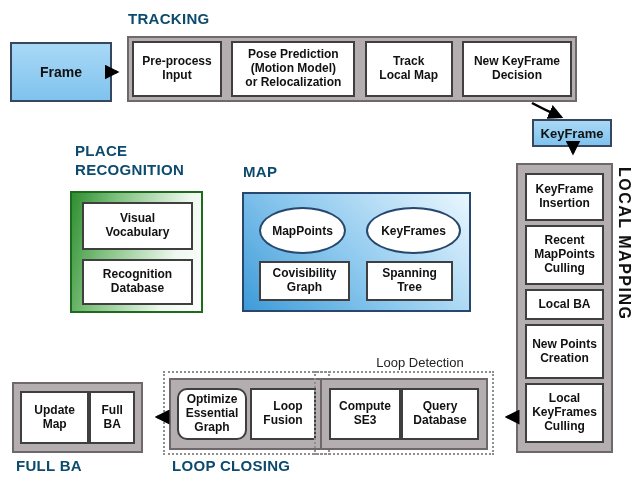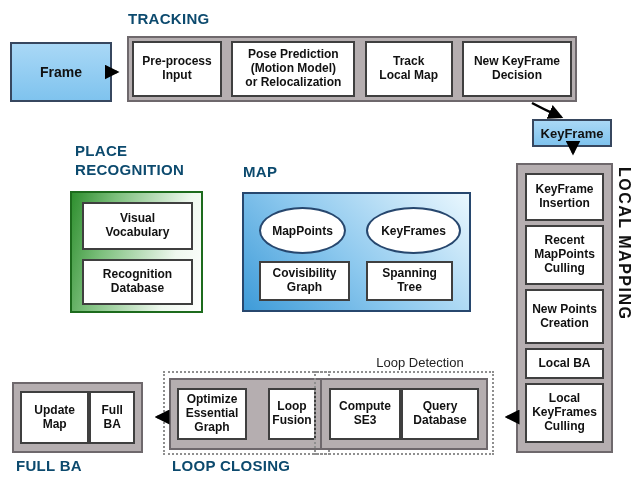--- a/index.html
+++ b/index.html
@@ -90,43 +90,43 @@
     <div class="wbox abs" style="left:122px; top:67px; width:87px; height:40px;">Spanning
 Tree</div>
   </div>
 
   <div class="gray abs col" style="left:516px; top:163px; width:97px; height:290px; padding:8px 7px;">
     <div class="wbox" style="height:48px;">KeyFrame
 Insertion</div>
     <div class="wbox" style="height:60px;">Recent
 MapPoints
 Culling</div>
+    <div class="wbox" style="height:31px;">Local BA</div>
     <div class="wbox" style="height:55px;">New Points
 Creation</div>
-    <div class="wbox" style="height:31px;">Local BA</div>
     <div class="wbox" style="height:60px;">Local
 KeyFrames
 Culling</div>
   </div>
   <div class="vlabel abs" style="left:615px; top:167px; height:205px;">LOCAL MAPPING</div>
 
   <div class="gray abs row" style="left:12px; top:382px; width:131px; height:71px; padding:7px 6px;">
     <div class="wbox" style="width:70px;">Update
 Map</div>
     <div class="wbox" style="width:46px;">Full
 BA</div>
   </div>
   <div class="heading abs" style="left:16px; top:457px;">FULL BA</div>
 
   <div class="dashed abs" style="left:163px; top:371px; width:167px; height:84px;">
     <div class="gray abs row" style="left:4px; top:5px; width:155px; height:72px; padding:8px 6px;">
-      <div class="wbox" style="width:70px;">Optimize
+      <div class="wbox" style="width:70px;border-radius:10px;">Optimize
 Essential
 Graph</div>
-      <div class="wbox" style="width:48px;">Loop
+      <div class="wbox" style="width:66px;text-align:right;">Loop
 Fusion</div>
     </div>
   </div>
 
   <div class="label-sm abs" style="left:330px; top:355px; width:180px; text-align:center;">Loop Detection</div>
   <div class="dashed abs" style="left:314px; top:371px; width:180px; height:84px;">
     <div class="gray abs row" style="left:4px; top:5px; width:168px; height:72px; padding:8px 7px;">
       <div class="wbox" style="width:72px;">Compute
 SE3</div>
       <div class="wbox" style="width:78px;">Query

